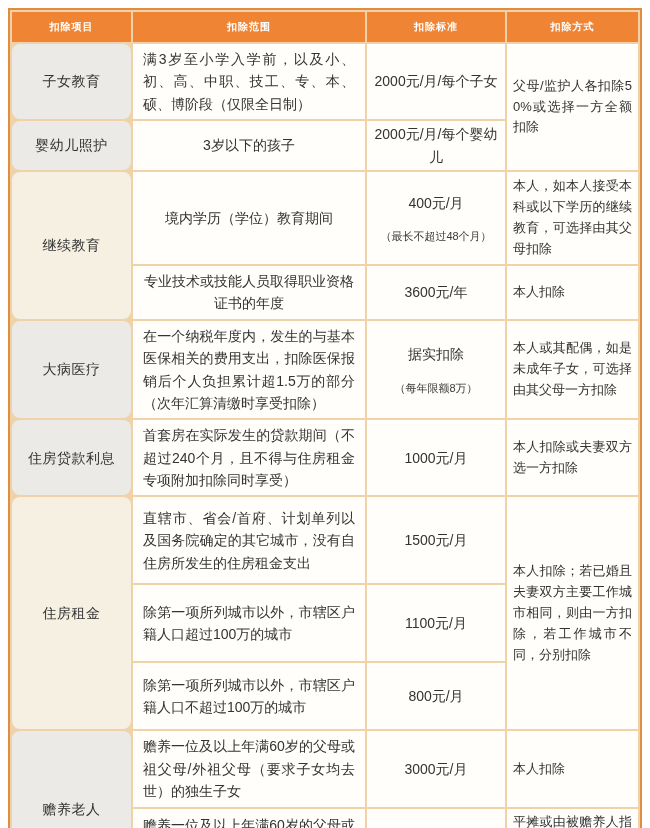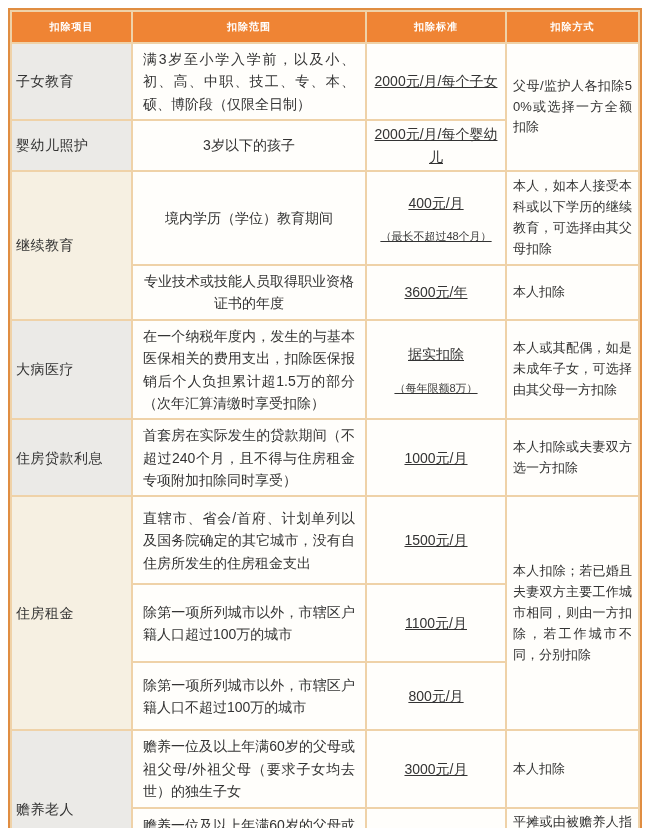--- a/index.html
+++ b/index.html
@@ -30,30 +30,31 @@
   td{
     background:#FFFEFB;
     font-size:14px;
     line-height:1.6;
     vertical-align:middle;
     padding:4px 10px;
     word-break:break-all;
   }
   td.item{
     background:#EBEAE7;
+    text-align:center;
     padding:4px 4px;
     letter-spacing:0.5px;
+    border-radius:8px;
   }
   td.item.alt{background:#F6F0E2;}
   td.scope.just{text-align:justify;}
   td.scope.center{text-align:center;}
   td.standard{
     text-align:center;
     padding:2px 2px;
-    text-decoration:underline;
   }
   td.standard .note{
     display:block;
     font-size:11px;
     line-height:1.35;
     margin-top:15px;
     color:#3a3a3a;
   }
   td.method{
     font-size:13px;

